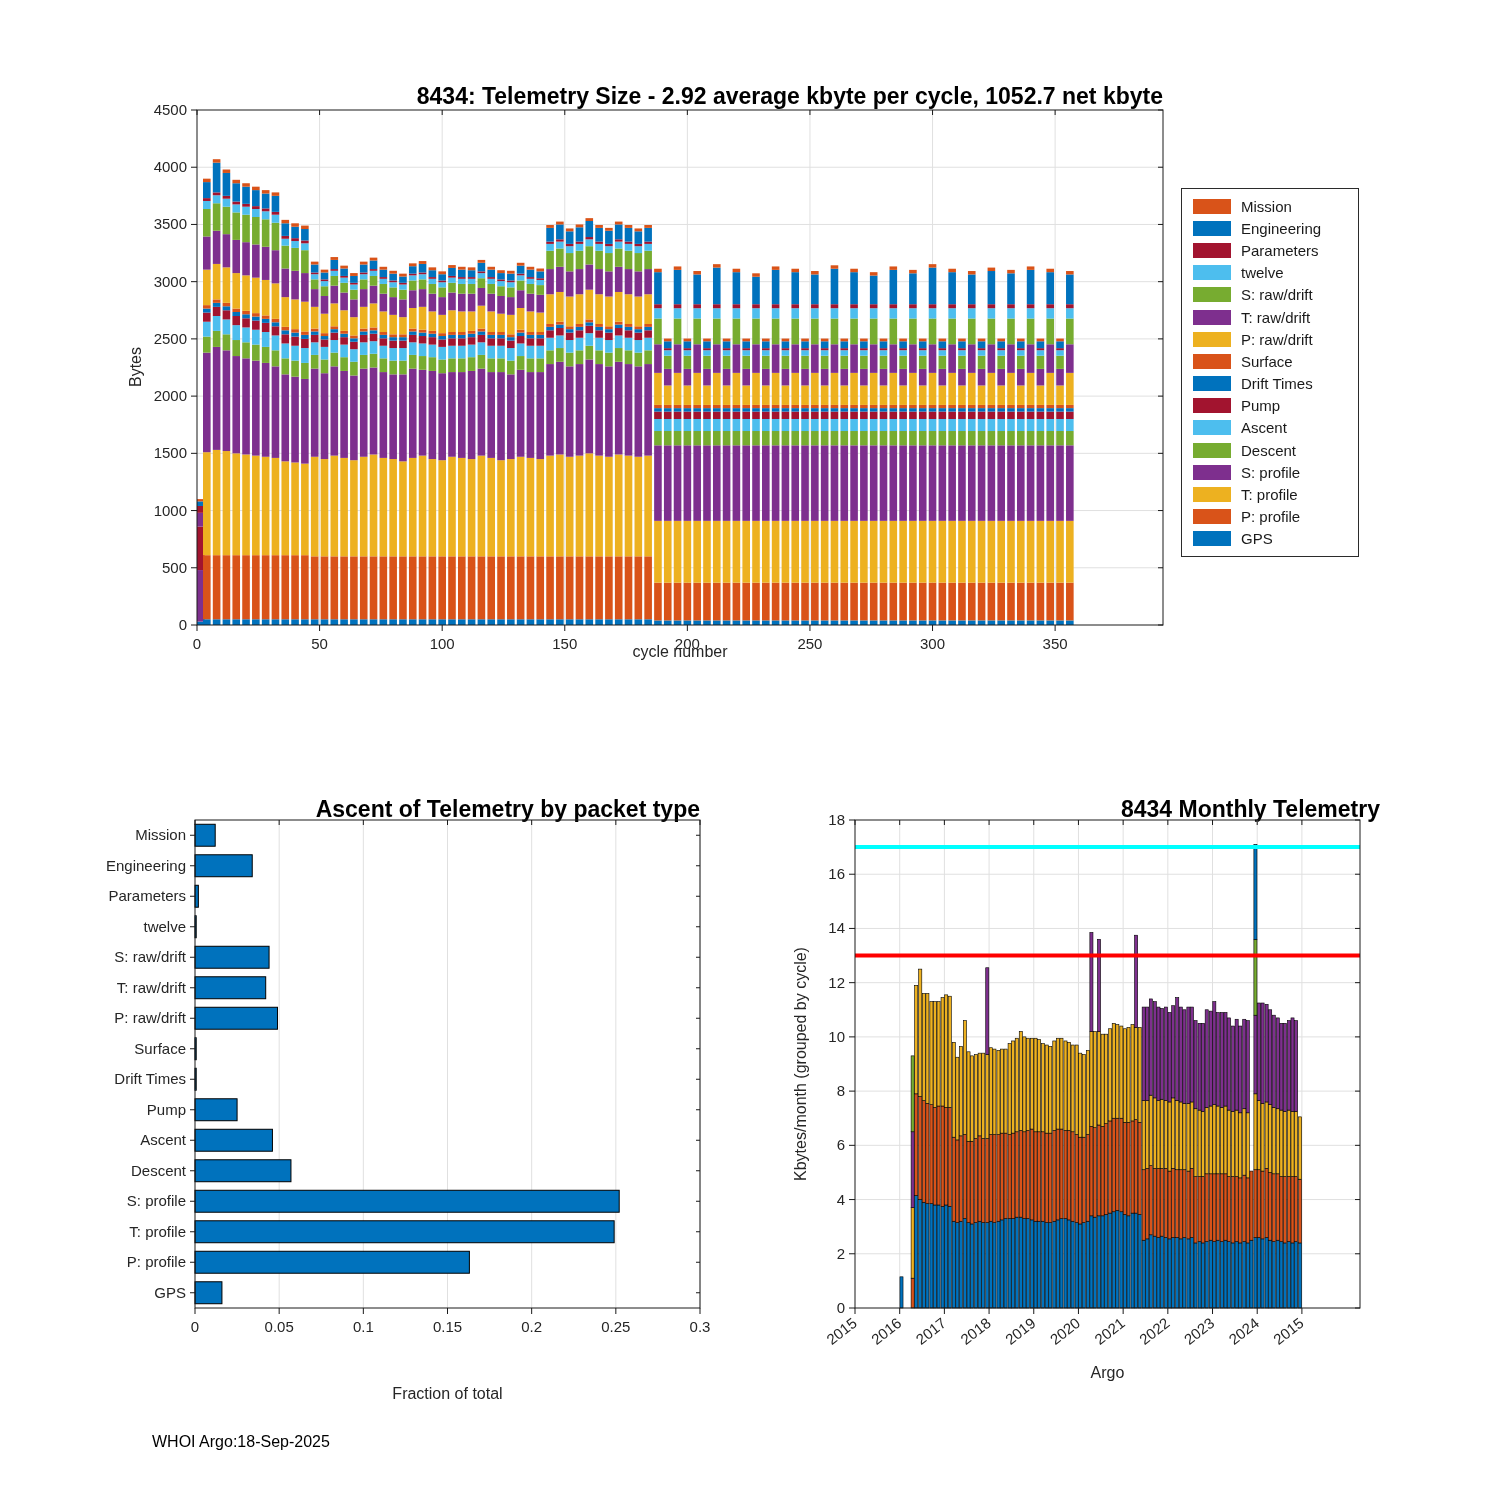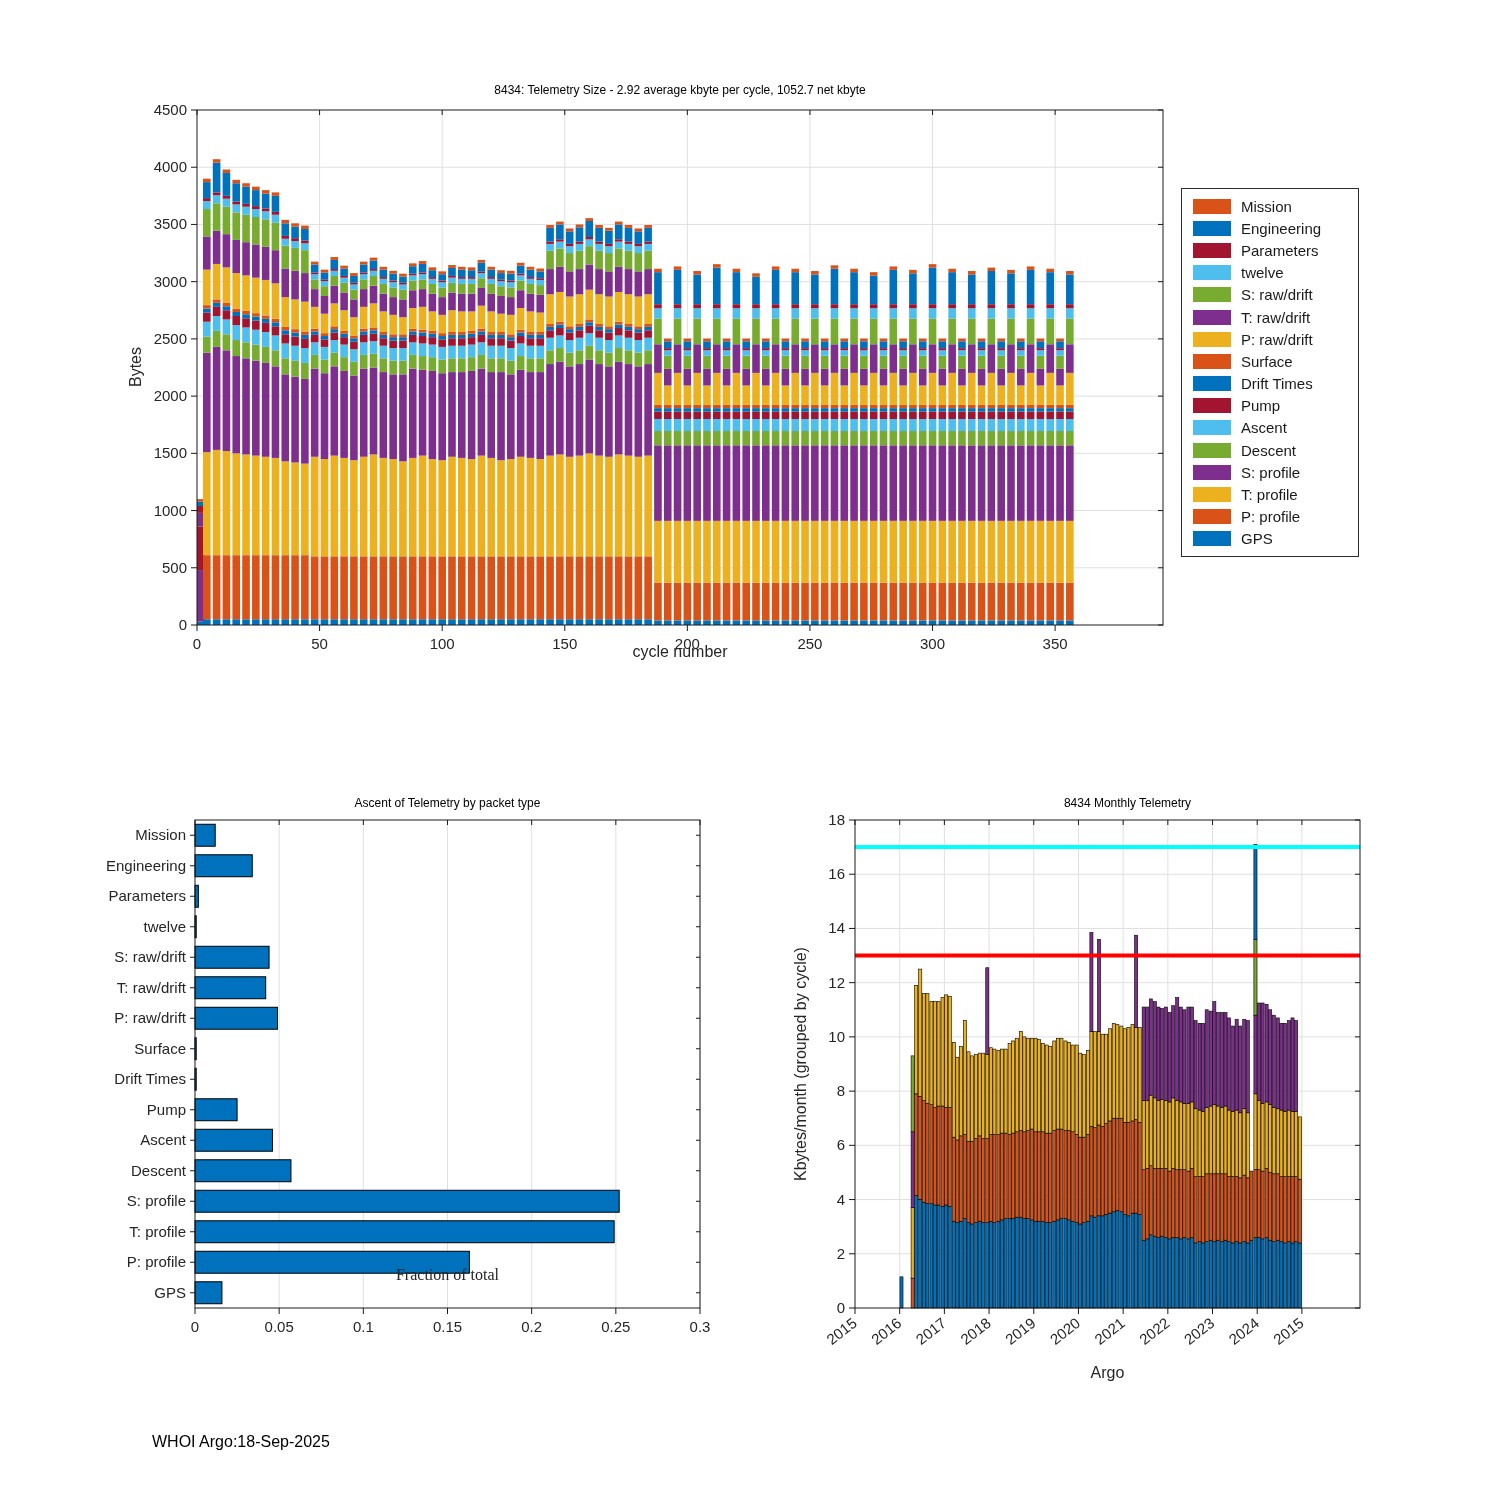--- a/index.html
+++ b/index.html
@@ -1,18 +1,18 @@
 <!DOCTYPE html>
 <html><head>
 <meta charset="utf-8">
 <style>
   html,body{margin:0;padding:0;background:#ffffff;}
   body{width:1500px;height:1500px;position:relative;overflow:hidden;
        font-family:"Liberation Sans","DejaVu Sans",sans-serif;color:#1a1a1a;}
-  .ctitle{position:absolute;font-weight:normal;font-size:12px;text-align:center;color:#000;white-space:nowrap;}
+  .ctitle{position:absolute;font-weight:bold;font-size:23px;text-align:right;color:#000;white-space:nowrap;}
   .axlabel{position:absolute;font-size:16px;text-align:center;color:#262626;}
   .vlabel{position:absolute;font-size:16px;color:#262626;white-space:nowrap;
           transform:translate(-50%,-50%) rotate(-90deg);}
   svg{position:absolute;overflow:visible;}
   #legend{position:absolute;left:1181px;top:188px;width:178px;height:369px;border:1px solid #2b2b2b;
           background:#fff;box-sizing:border-box;display:flex;flex-direction:column;
           justify-content:space-around;padding:6px 4px 6px 11px;}
   .lrow{display:flex;align-items:center;gap:10px;}
   .lsw{width:38px;height:15px;flex:0 0 38px;}
   .llab{font-size:15px;color:#1a1a1a;white-space:nowrap;}
@@ -1701,21 +1701,21 @@
       <text x="-9" y="264.25" fill="#262626" font-size="15" font-family="Liberation Sans, DejaVu Sans, sans-serif" text-anchor="end">Drift Times</text>
       <text x="-9" y="294.75" fill="#262626" font-size="15" font-family="Liberation Sans, DejaVu Sans, sans-serif" text-anchor="end">Pump</text>
       <text x="-9" y="325.25" fill="#262626" font-size="15" font-family="Liberation Sans, DejaVu Sans, sans-serif" text-anchor="end">Ascent</text>
       <text x="-9" y="355.75" fill="#262626" font-size="15" font-family="Liberation Sans, DejaVu Sans, sans-serif" text-anchor="end">Descent</text>
       <text x="-9" y="386.25" fill="#262626" font-size="15" font-family="Liberation Sans, DejaVu Sans, sans-serif" text-anchor="end">S: profile</text>
       <text x="-9" y="416.75" fill="#262626" font-size="15" font-family="Liberation Sans, DejaVu Sans, sans-serif" text-anchor="end">T: profile</text>
       <text x="-9" y="447.25" fill="#262626" font-size="15" font-family="Liberation Sans, DejaVu Sans, sans-serif" text-anchor="end">P: profile</text>
       <text x="-9" y="477.75" fill="#262626" font-size="15" font-family="Liberation Sans, DejaVu Sans, sans-serif" text-anchor="end">GPS</text>
     </g>
   </svg>
-<div class="axlabel" style="left:195px;top:1266px;width:505px;font-family:Liberation Serif, serif;">Fraction of total</div>
+<div class="axlabel" style="left:195px;top:1385px;width:505px;">Fraction of total</div>
 
 <div class="ctitle" style="left:875px;top:796px;width:505px;">8434 Monthly Telemetry</div>
 <div class="vlabel" style="left:801px;top:1064px;">Kbytes/month (grouped by cycle)</div>
 <svg id="svg-monthly" width="505" height="488" viewBox="0 0 505 488" style="left:855px;top:820px;">
     <g>
       <line x1="44.69026548672584" y1="0" x2="44.69026548672584" y2="488" stroke="#E0E0E0"></line>
       <line x1="89.38053097345168" y1="0" x2="89.38053097345168" y2="488" stroke="#E0E0E0"></line>
       <line x1="134.07079646017755" y1="0" x2="134.07079646017755" y2="488" stroke="#E0E0E0"></line>
       <line x1="178.76106194690337" y1="0" x2="178.76106194690337" y2="488" stroke="#E0E0E0"></line>
       <line x1="223.45132743362922" y1="0" x2="223.45132743362922" y2="488" stroke="#E0E0E0"></line>

